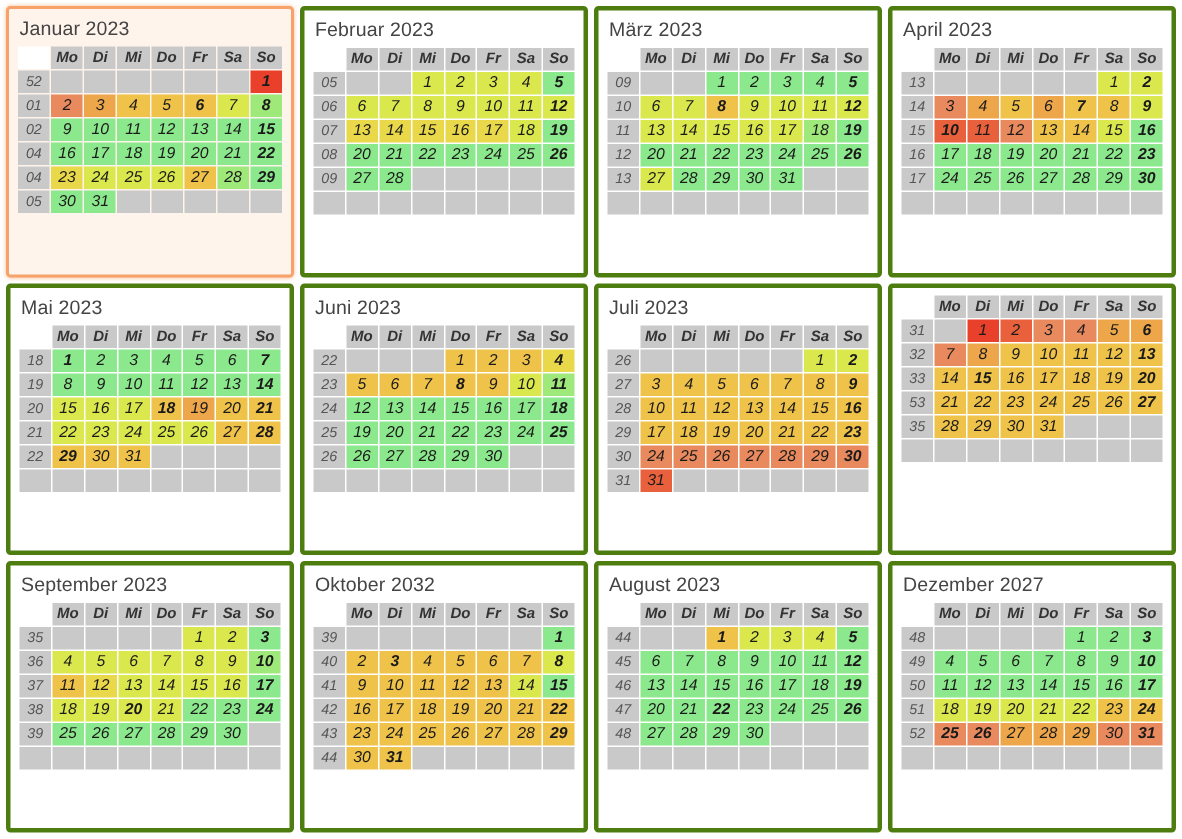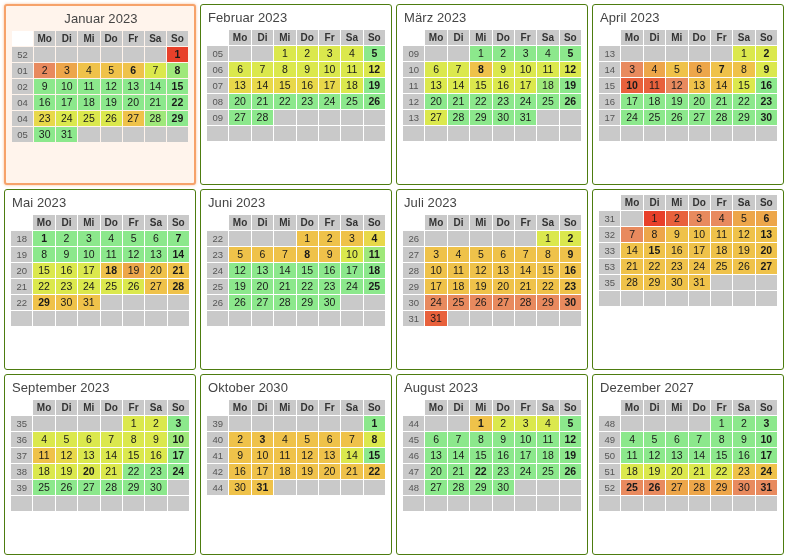--- a/index.html
+++ b/index.html
@@ -14,46 +14,46 @@
   #grid{
     display:grid;
     grid-template-columns:repeat(4,1fr);
     grid-template-rows:repeat(3,1fr);
     gap:4px;
     padding:4px;
     box-sizing:border-box;
     width:788px;height:559px;
   }
   .month{
-    border:1px solid #4d7c0f;
+    border:3px solid #4d7c0f;
     border-radius:3px;
     background:#ffffff;
     padding:4px 5px 5px 5px;
     box-sizing:border-box;
     display:flex;
     flex-direction:column;
   }
   .month.current{
     border:2px solid #f6a26a;
     background:#fff4ec;
     box-shadow:0 0 3px rgba(246,162,106,.7);
-    align-items:center;
   }
   .m-title{
     font-size:13px;
     color:#444;
     padding:1px 0 4px 2px;
     font-weight:normal;
     letter-spacing:.1px;
   }
   table{
     border-collapse:separate;
     border-spacing:1px;
     width:100%;
     table-layout:fixed;
+    font-style:italic;
   }
   th,td{
     text-align:center;
     font-size:10.5px;
     height:15px;
     padding:0;
     font-weight:normal;
     line-height:15px;
   }
   th.dow{
@@ -791,21 +791,21 @@
             <td class="empty"></td>
             <td class="empty"></td>
             <td class="empty"></td>
             <td class="empty"></td>
             <td class="empty"></td>
           </tr>
         </tbody>
       </table>
     </div>
     <div class="month">
-      <div class="m-title">Oktober 2030</div>
+      <div class="m-title">Oktober 2032</div>
       <table>
         <thead>
           <tr>
             <th class="wkcorner"></th>
             <th class="dow">Mo</th>
             <th class="dow">Di</th>
             <th class="dow">Mi</th>
             <th class="dow">Do</th>
             <th class="dow">Fr</th>
             <th class="dow">Sa</th>
@@ -847,20 +847,30 @@
             <td class="wk">42</td>
             <td class="d o1">16</td>
             <td class="d o1">17</td>
             <td class="d o1">18</td>
             <td class="d o1">19</td>
             <td class="d o1">20</td>
             <td class="d o1">21</td>
             <td class="d o1 bold">22</td>
           </tr>
           <tr>
+            <td class="wk">43</td>
+            <td class="d o1">23</td>
+            <td class="d o1">24</td>
+            <td class="d o1">25</td>
+            <td class="d o1">26</td>
+            <td class="d o1">27</td>
+            <td class="d o1">28</td>
+            <td class="d o1 bold">29</td>
+          </tr>
+          <tr>
             <td class="wk">44</td>
             <td class="d o1">30</td>
             <td class="d o1 hol">31</td>
             <td class="empty"></td>
             <td class="empty"></td>
             <td class="empty"></td>
             <td class="empty"></td>
             <td class="empty"></td>
           </tr>
         </tbody>

